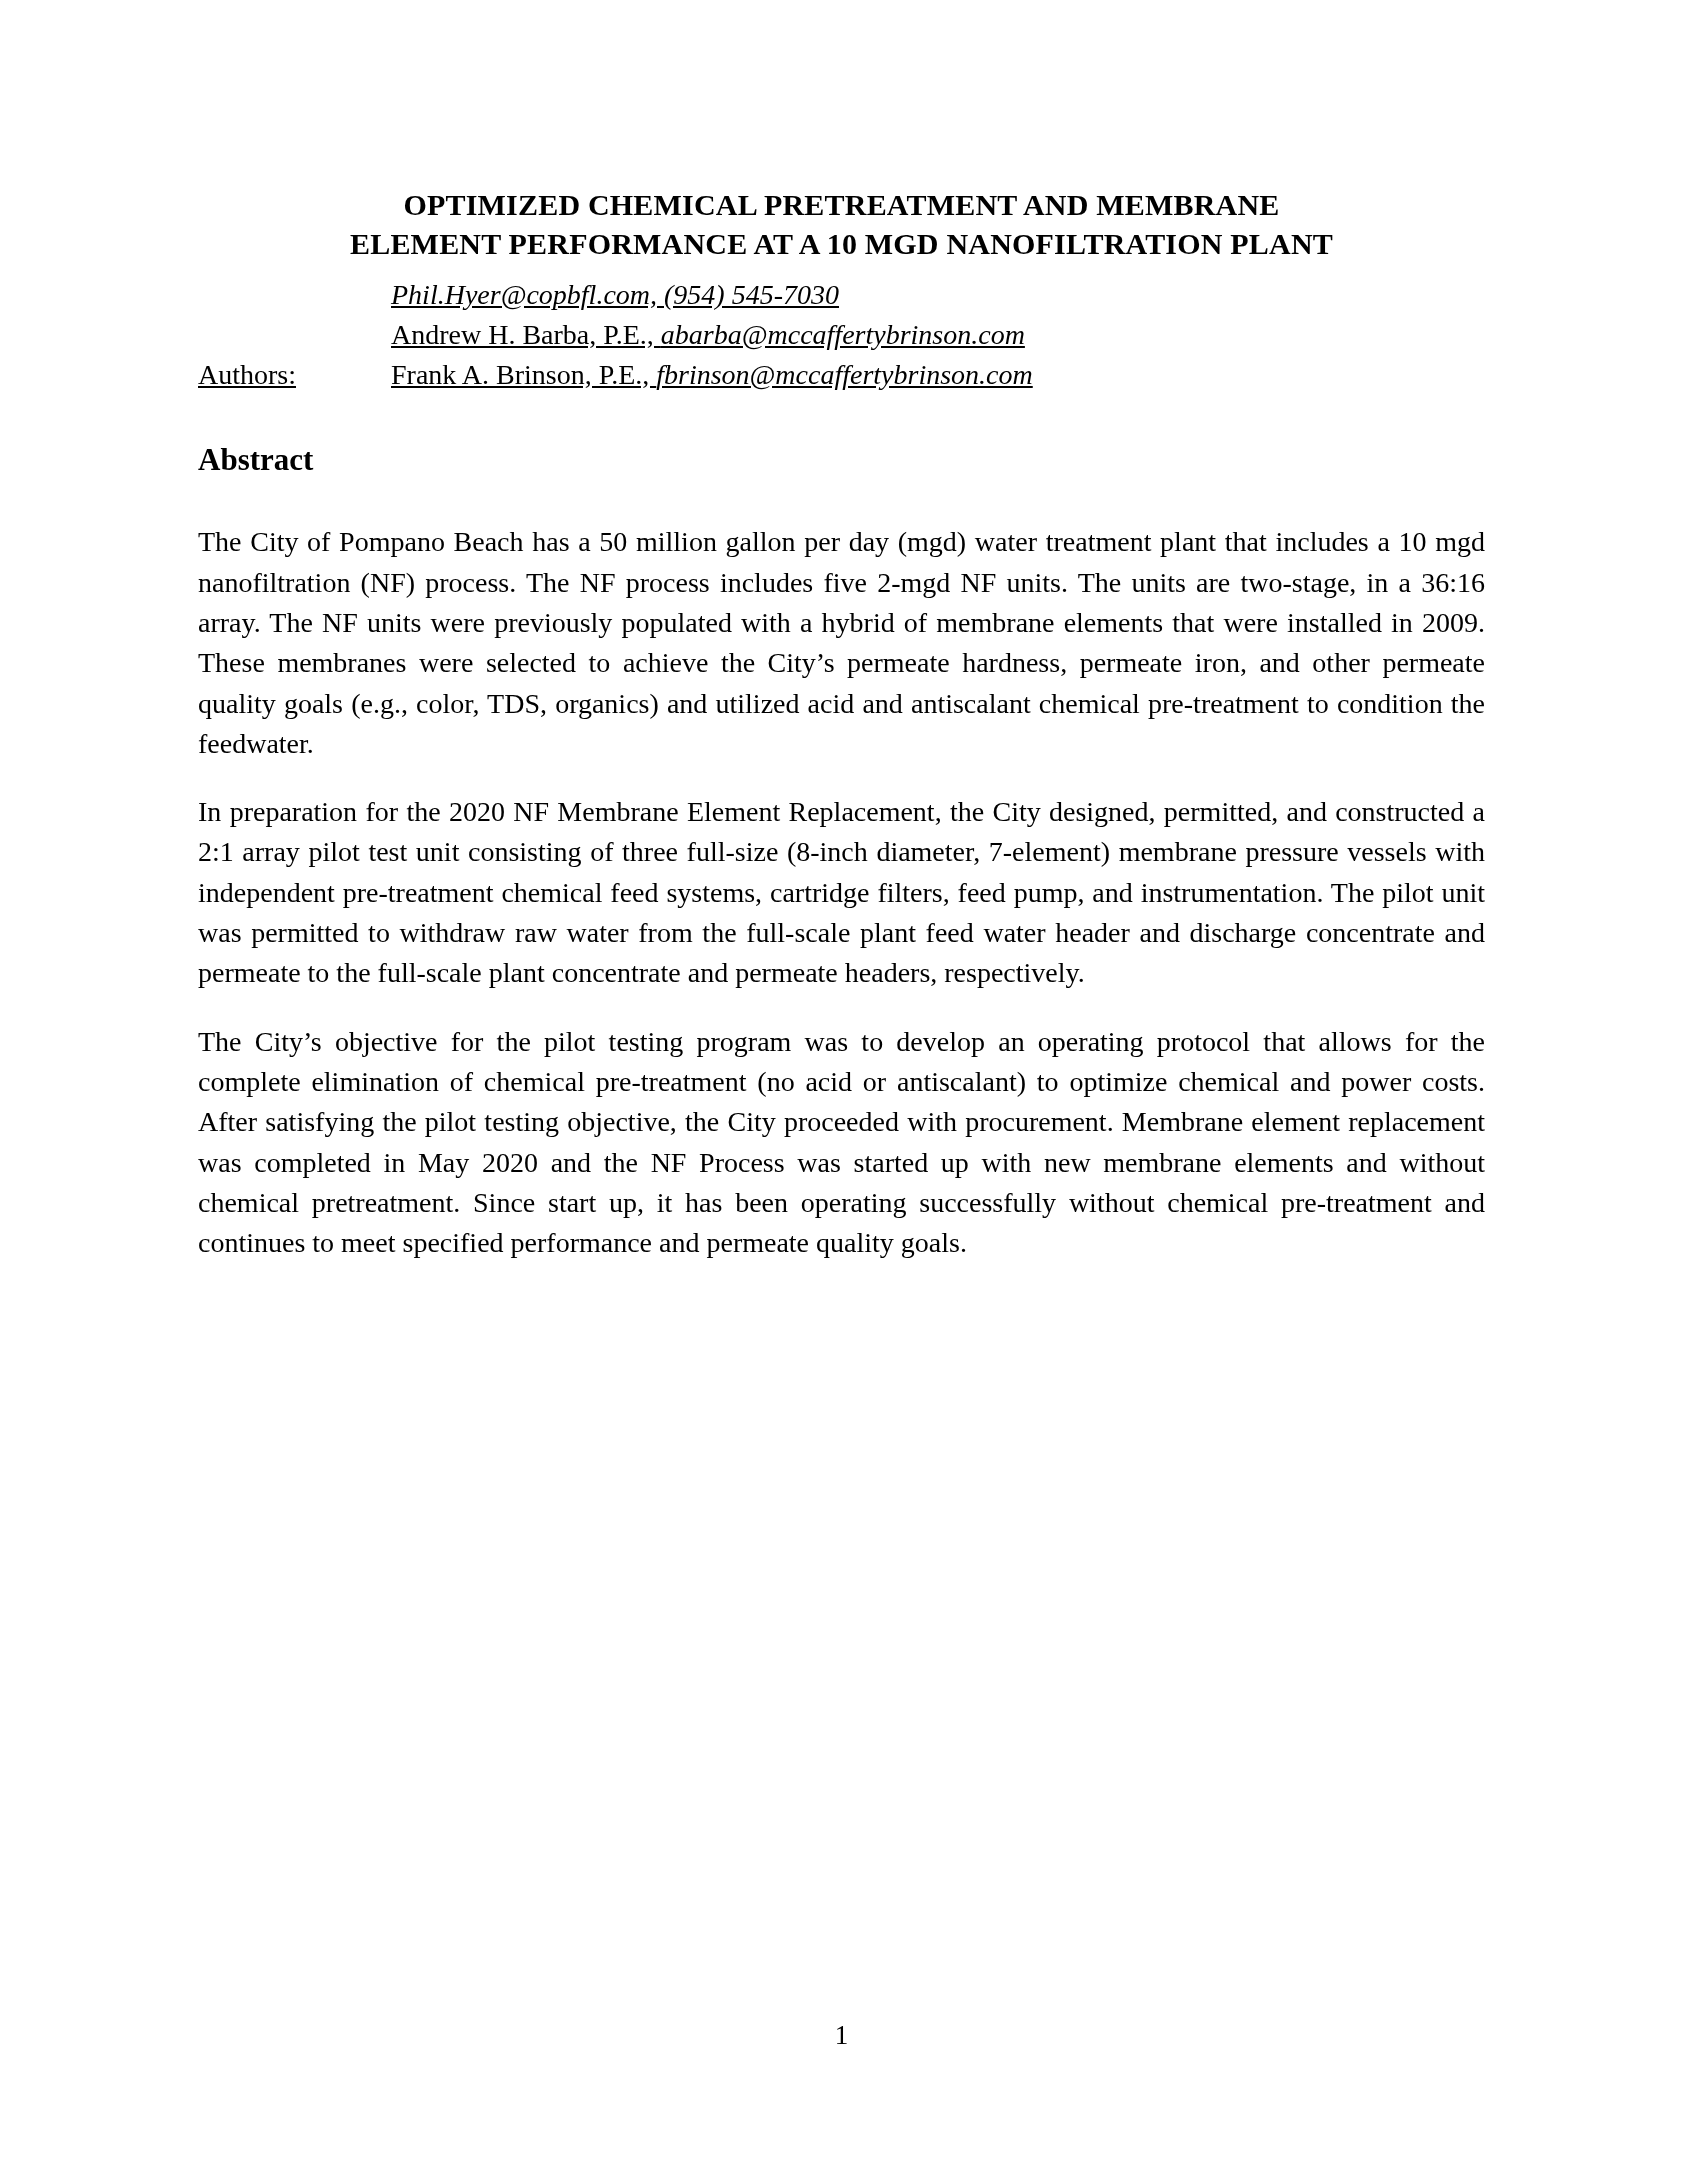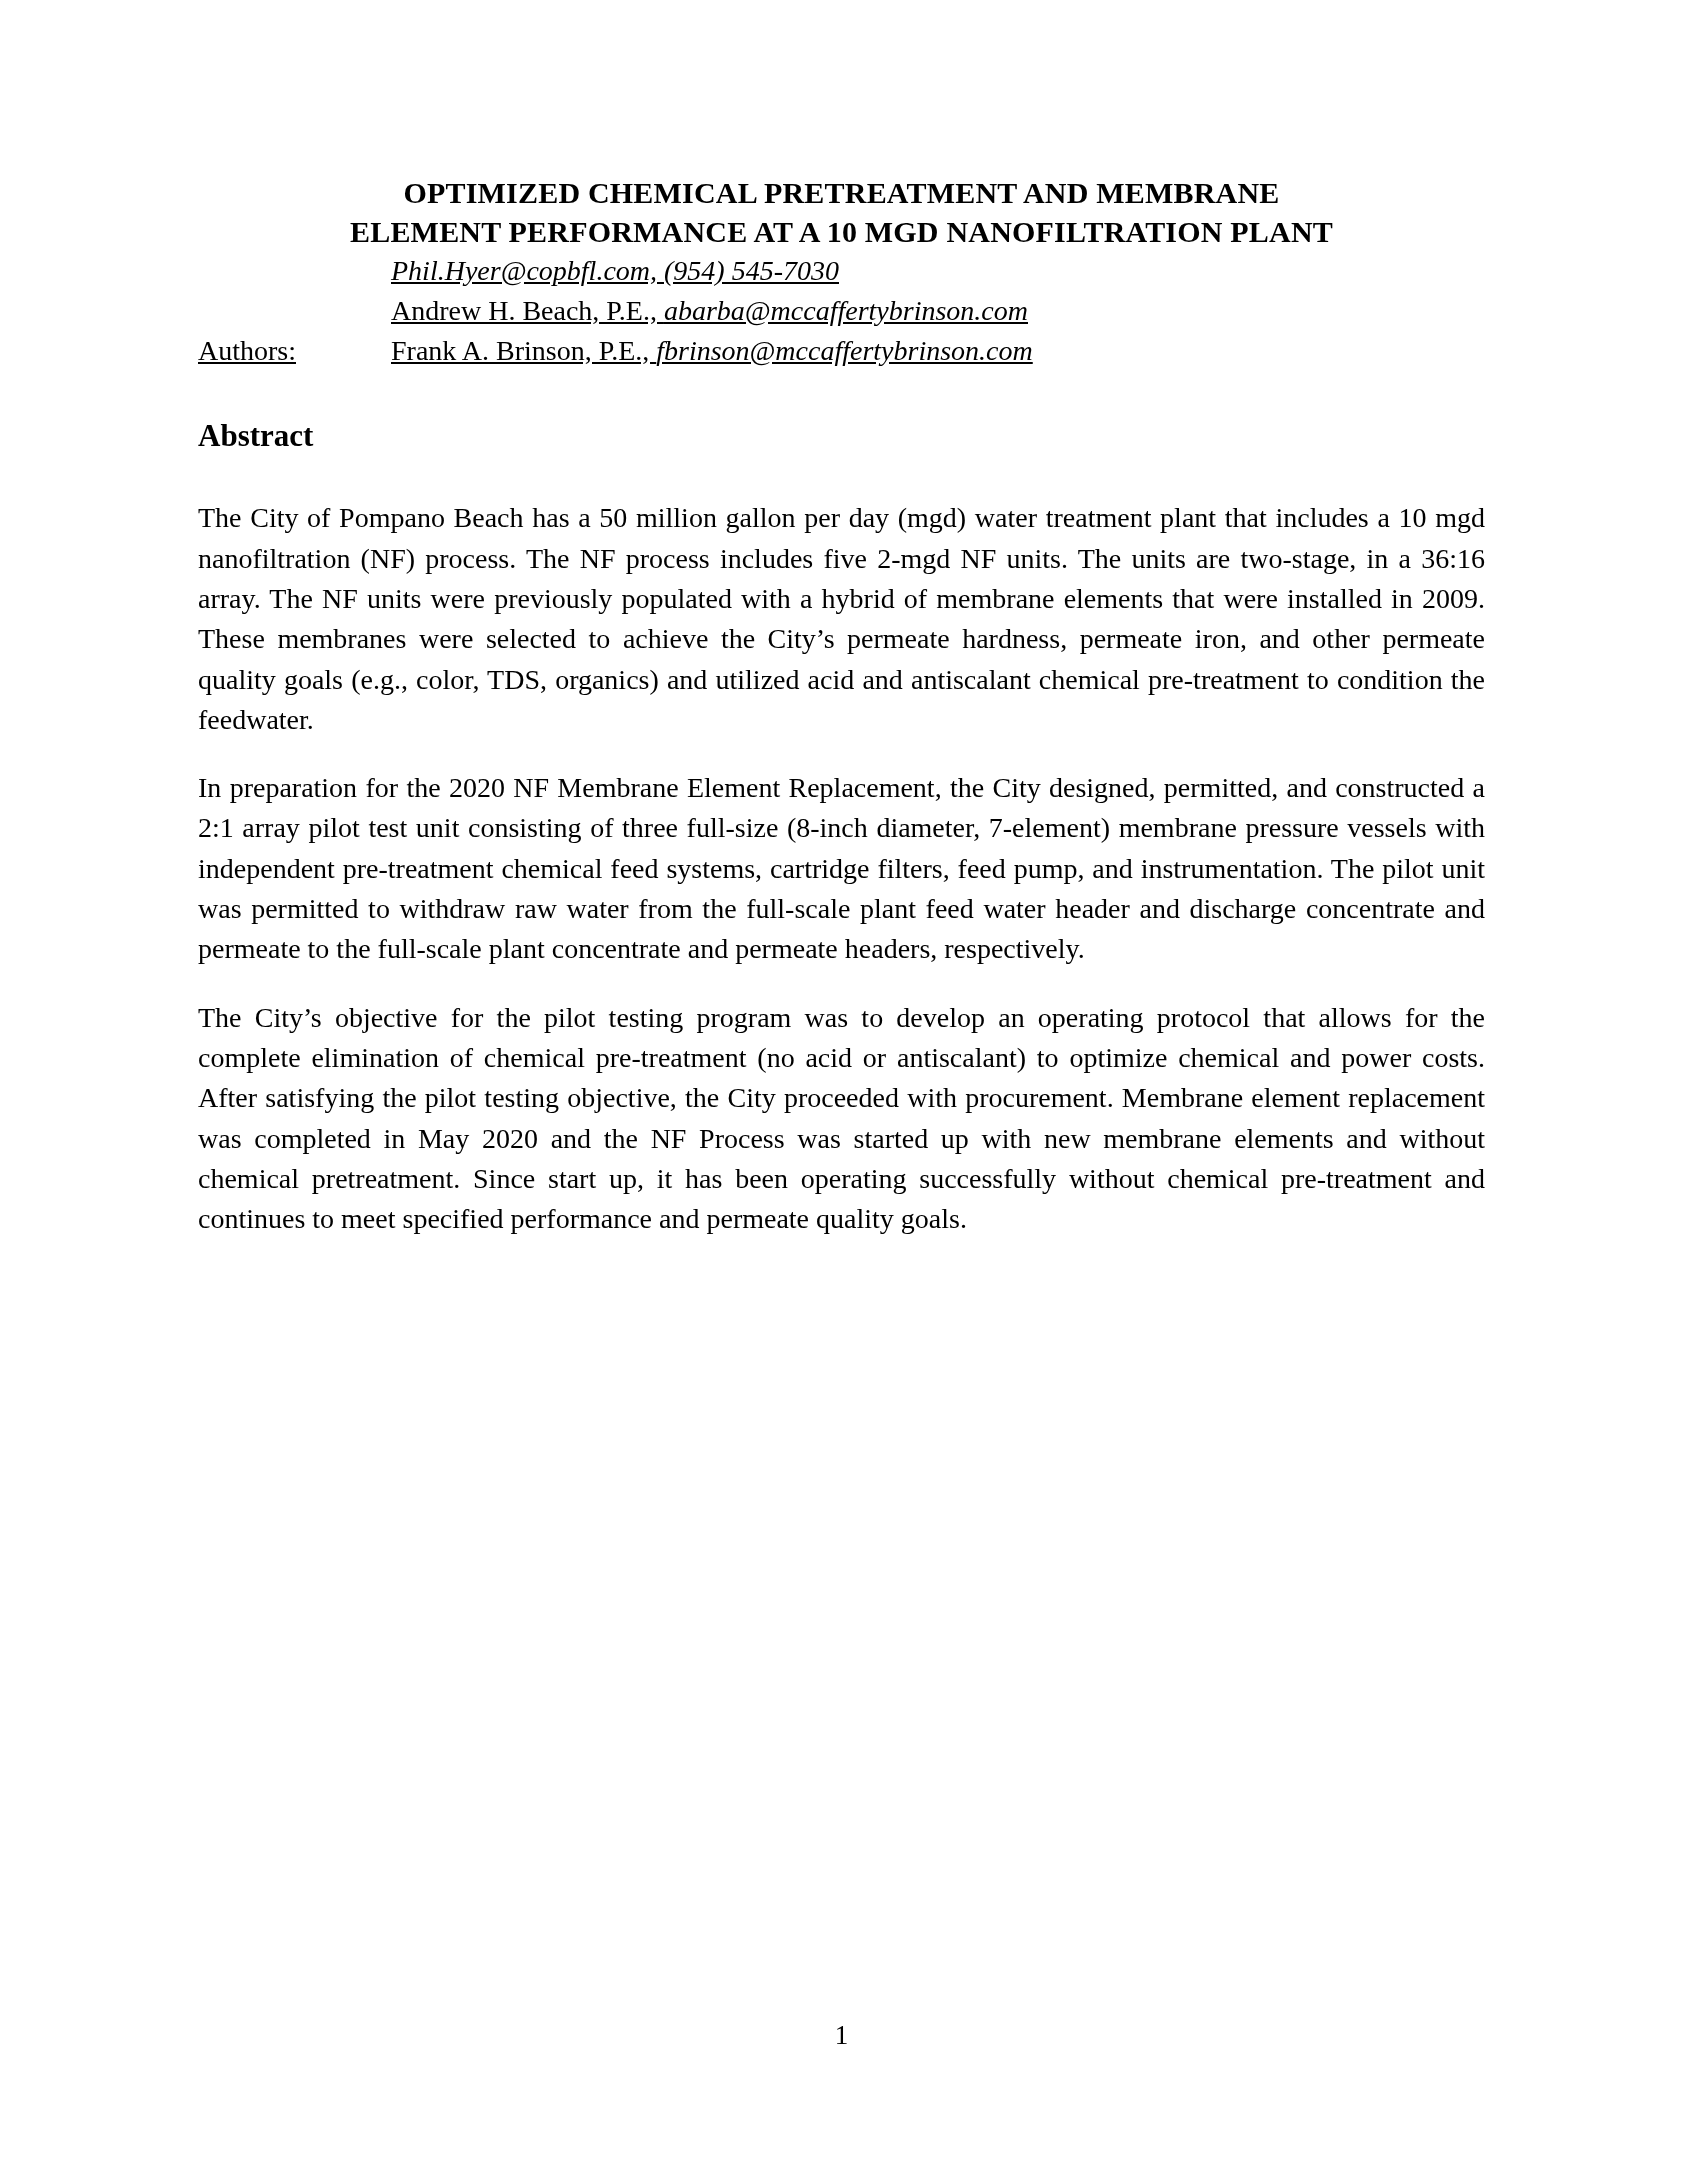--- a/index.html
+++ b/index.html
@@ -21,21 +21,21 @@
     height: 2178px;
     padding: 173px 198px 0 198px;
     position: relative;
   }
   .title {
     text-align: center;
     font-weight: bold;
     font-size: 30px;
     line-height: 1.30;
     letter-spacing: 0.2px;
-    margin: 0 auto;
+    margin: 12px auto;
     width: 1277px;
   }
   .title-line {
     display: block;
     white-space: nowrap;
   }
   .authors-block {
     display: flex;
     align-items: flex-end;
     text-decoration: underline;
@@ -93,21 +93,21 @@
     <span class="title-line">ELEMENT PERFORMANCE AT A 10 MGD NANOFILTRATION PLANT</span>
   </h1>
 
   <div class="authors-block">
     <div class="authors-label">Authors:</div>
     <div class="authors-list">
       <span class="line">
         <span></span><span class="it">Phil.Hyer@copbfl.com, (954) 545-7030</span>
       </span>
       <span class="line">
-        <span>Andrew H. Beach, P.E., </span><span class="it">abarba@mccaffertybrinson.com</span>
+        <span>Andrew H. Barba, P.E., </span><span class="it">abarba@mccaffertybrinson.com</span>
       </span>
       <span class="line">
         <span>Frank A. Brinson, P.E., </span><span class="it">fbrinson@mccaffertybrinson.com</span>
       </span>
     </div>
   </div>
 
   <h2 class="abstract-heading">Abstract</h2>
 
   <p class="para">The City of Pompano Beach has a 50 million gallon per day (mgd) water treatment plant that includes a 10 mgd nanofiltration (NF) process. The NF process includes five 2-mgd NF units. The units are two-stage, in a 36:16 array. The NF units were previously populated with a hybrid of membrane elements that were installed in 2009. These membranes were selected to achieve the City’s permeate hardness, permeate iron, and other permeate quality goals (e.g., color, TDS, organics) and utilized acid and antiscalant chemical pre-treatment to condition the feedwater.</p>

